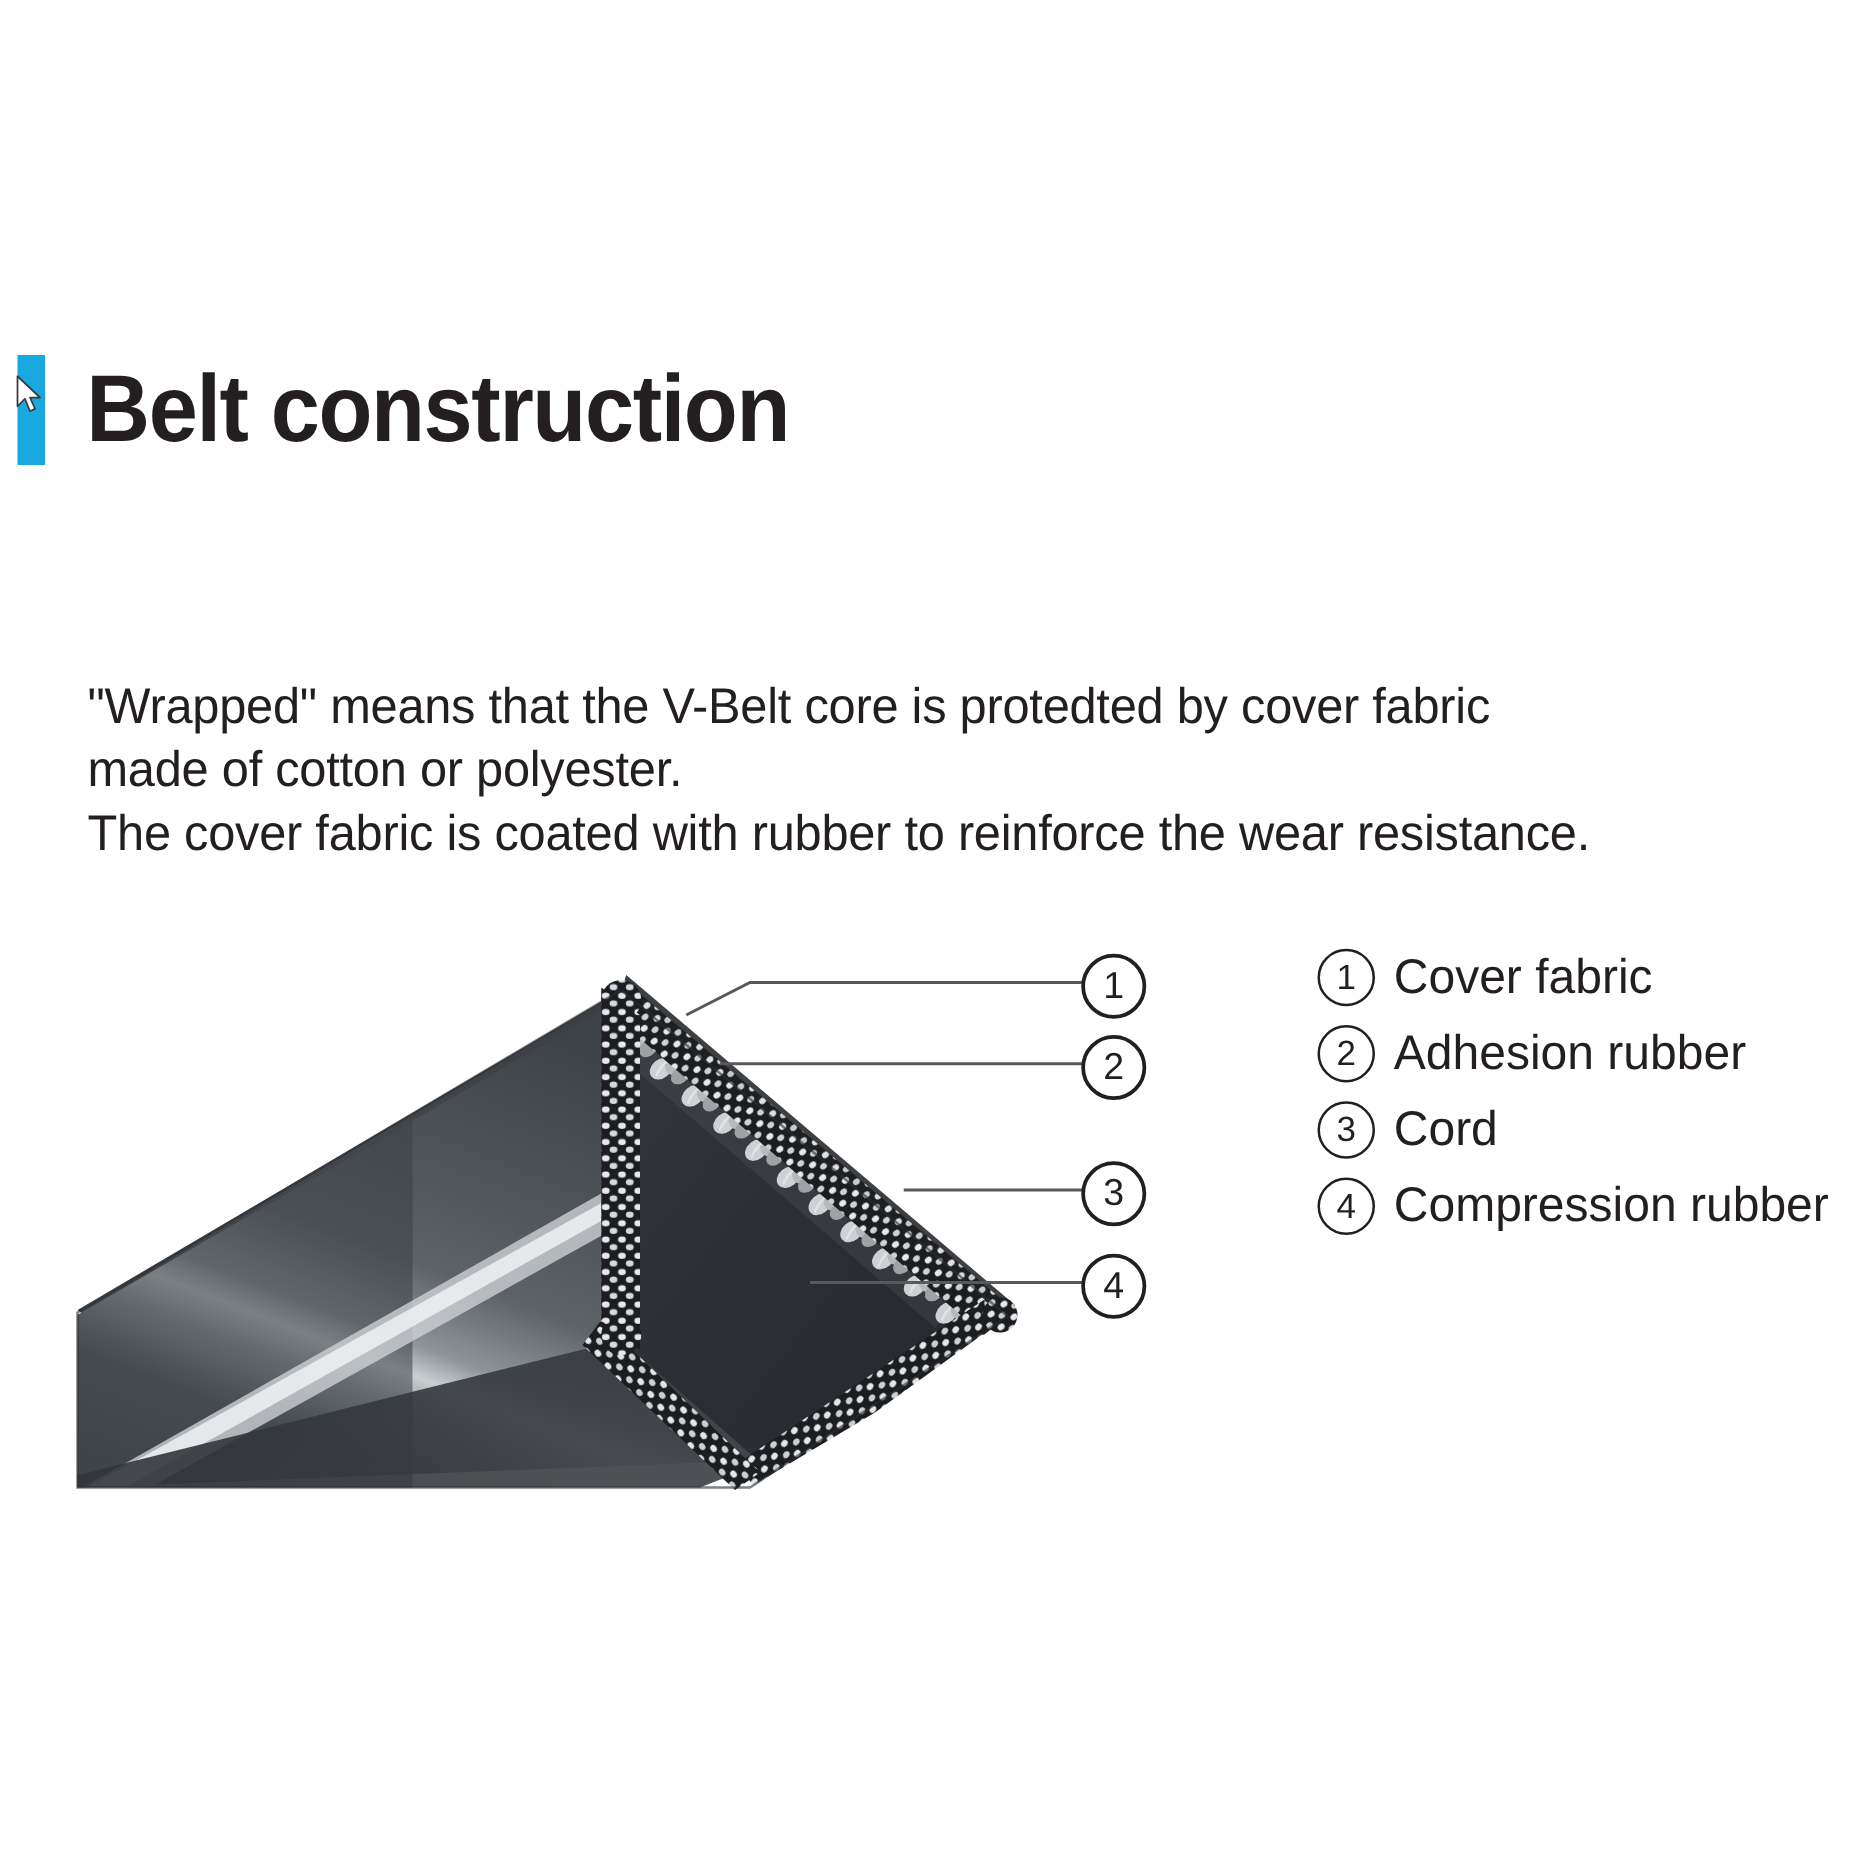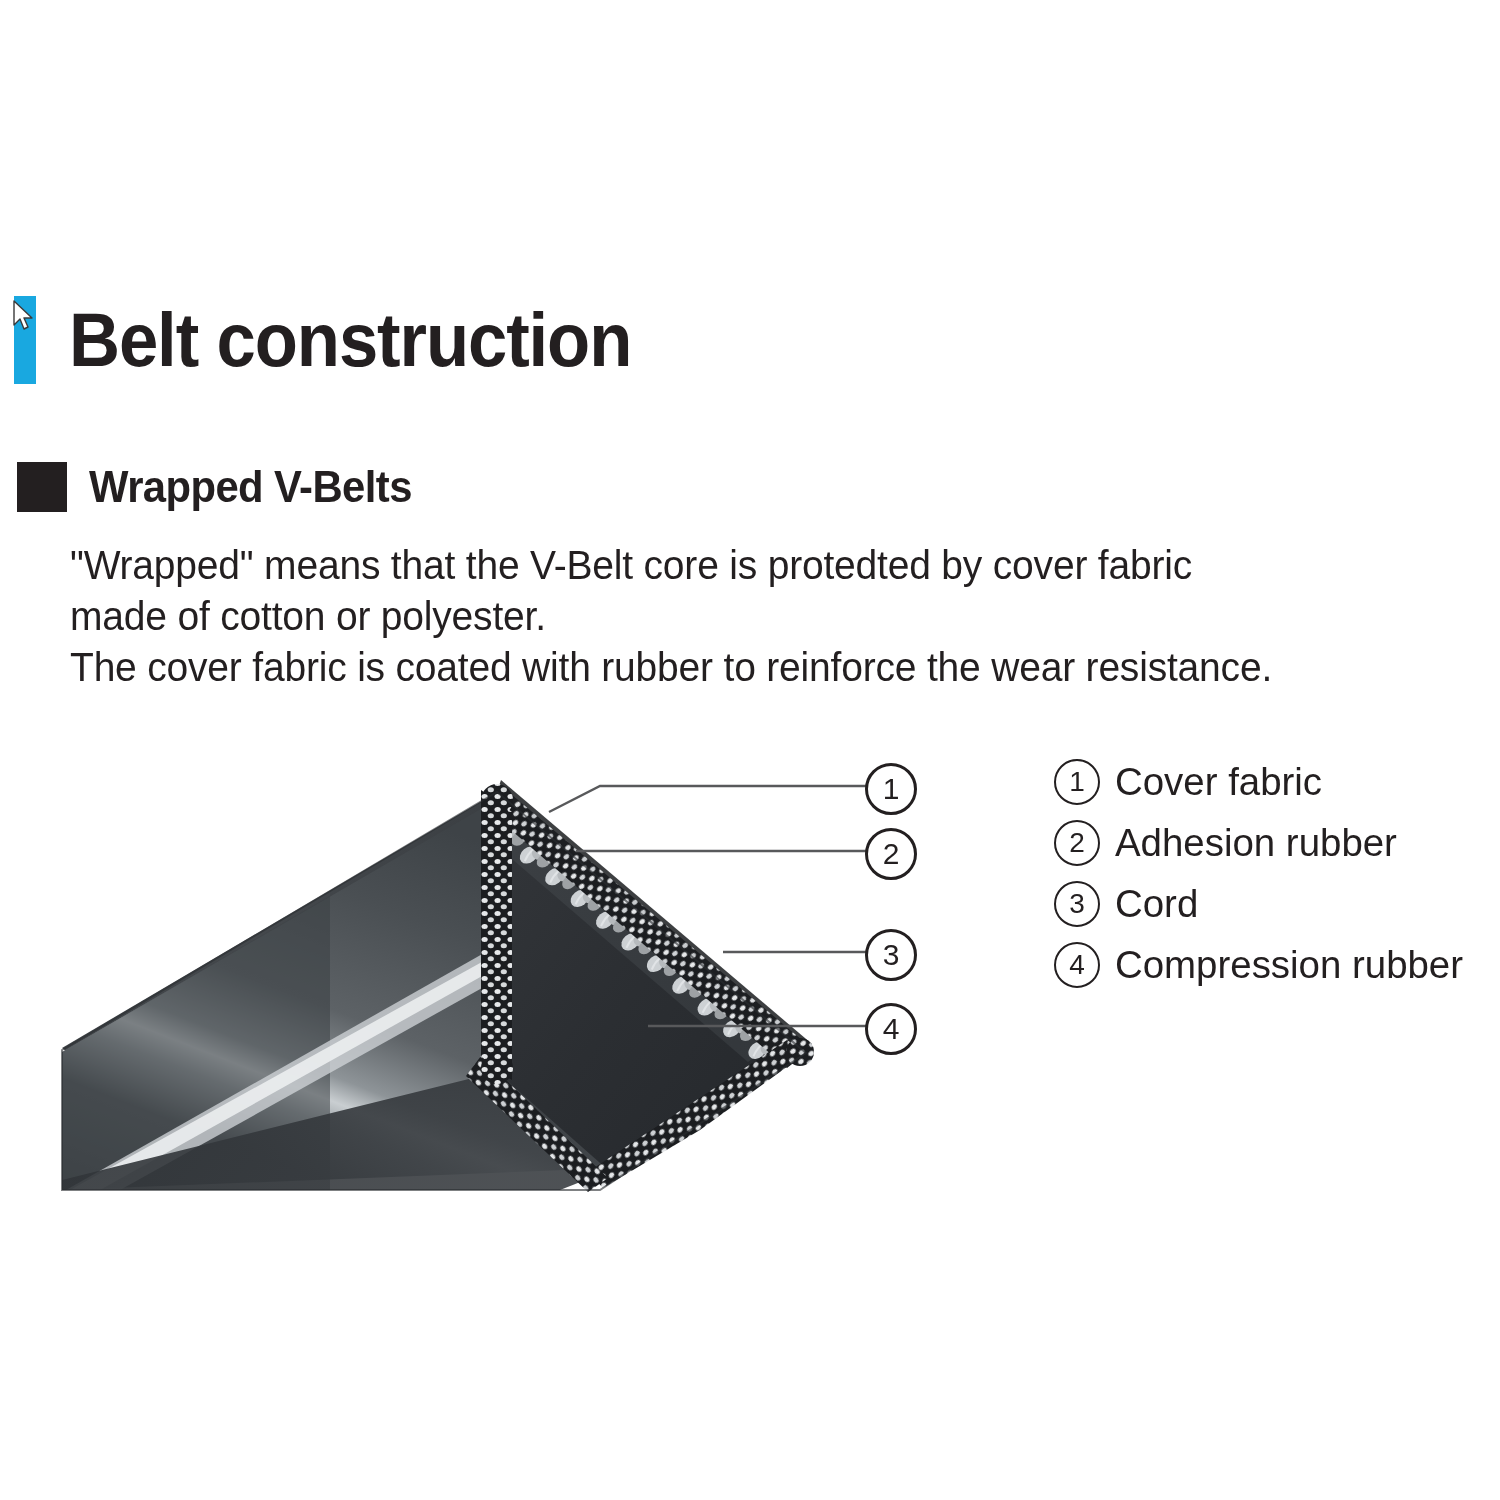--- a/index.html
+++ b/index.html
@@ -8,21 +8,21 @@
     width:1500px;height:1500px;
     font-family:"Liberation Sans","DejaVu Sans",sans-serif;
     color:#231f20;
     overflow:hidden;
     position:relative;
   }
   #page{position:relative;width:1500px;height:1500px;background:#fff;}
 
   
   .title-row{
-    position:absolute;left:0;top:296px;
+    position:absolute;left:0;top:284px;
     display:flex;align-items:center;
   }
   .title-bar{
     width:22px;height:88px;background:#19a8e0;
     margin-left:14px;flex:0 0 auto;
   }
   .title-text{
     margin-left:33px;
     font-size:76px;
     font-weight:bold;
@@ -305,24 +305,20 @@
 
   <div class="title-row">
     <div class="title-bar"></div>
     <div class="title-text">Belt construction</div>
   </div>
 
   <svg class="cursor" viewBox="0 0 24 34" xmlns="http://www.w3.org/2000/svg">
     <polygon points="2,1 2,25 8,19 12,29 16,27 12,18 20,18" fill="#ffffff" stroke="#3a3a3a" stroke-width="1.4" stroke-linejoin="round"></polygon>
   </svg>
 
-  <div class="sub-row">
-    <div class="sub-square"></div>
-    <div class="sub-text">Wrapped V-Belts</div>
-  </div>
 
   <div class="body-text">
     <p>"Wrapped" means that the V-Belt core is protedted by cover fabric</p>
     <p>made of cotton or polyester.</p>
     <p>The cover fabric is coated with rubber to reinforce the wear resistance.</p>
   </div>
 
   <div class="legend">
     <div class="legend-item">
       <span class="legend-num">1</span>

